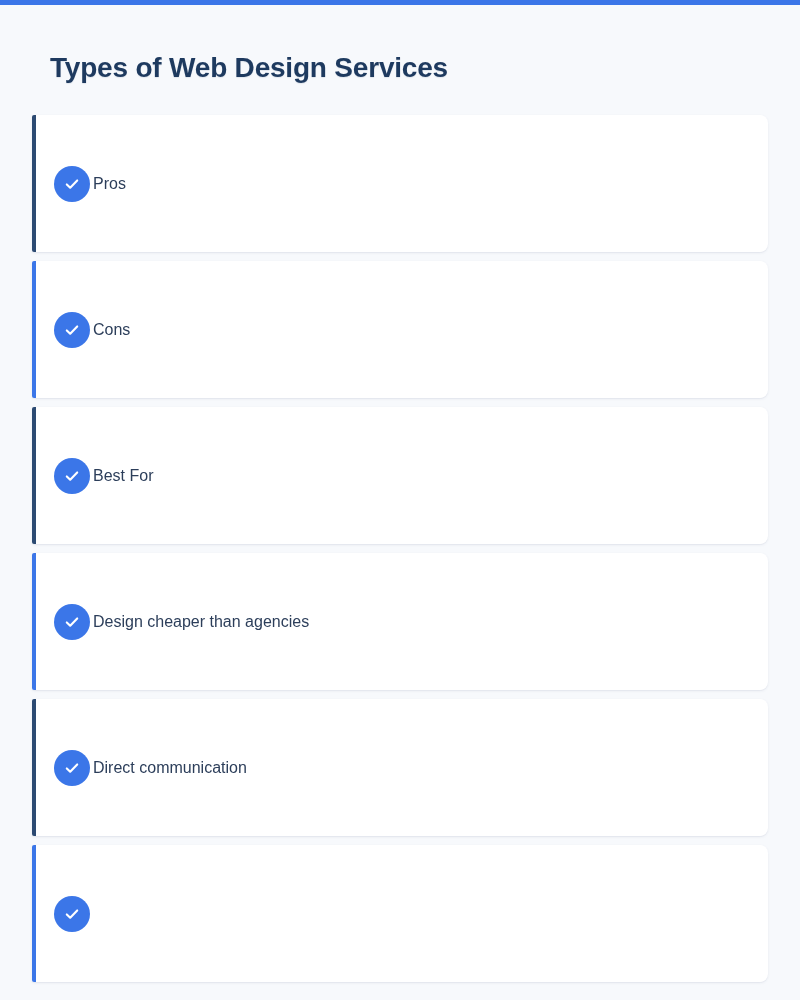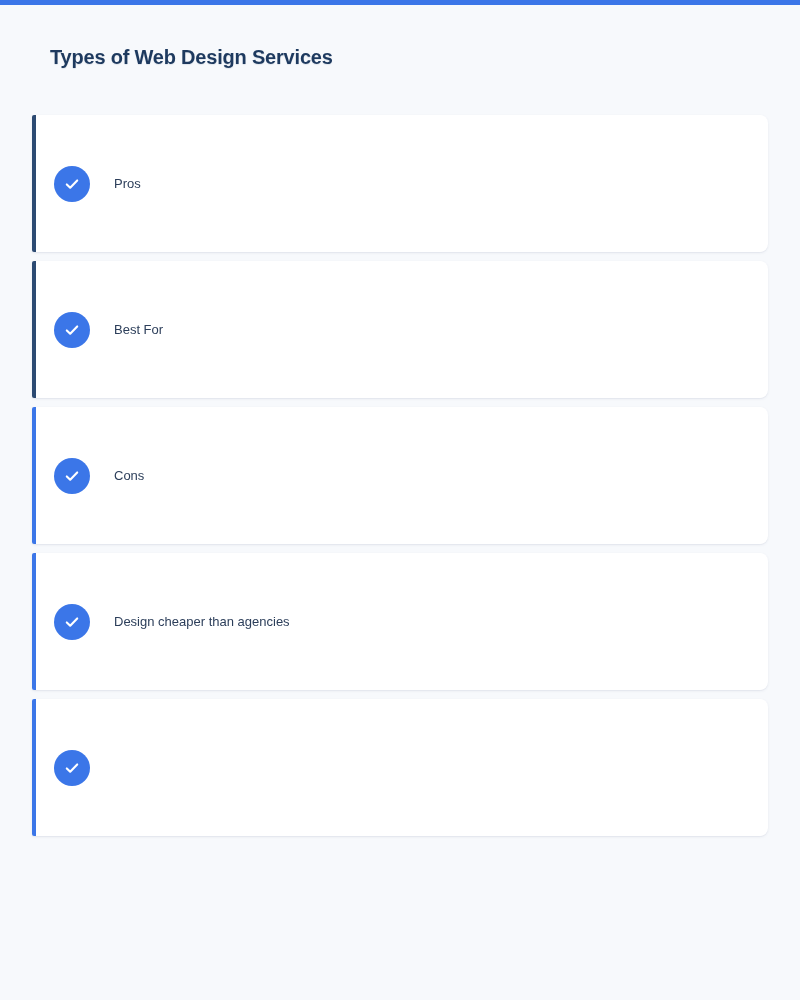--- a/index.html
+++ b/index.html
@@ -21,21 +21,21 @@
     left: 0;
     width: 800px;
     height: 5px;
     background: #3b76e8;
   }
 
   #page-title {
     position: absolute;
     top: 33px;
     left: 50px;
-    font-size: 20px;
+    font-size: 28px;
     font-weight: bold;
     color: #1e3a5f;
     letter-spacing: -0.2px;
     white-space: nowrap;
     text-shadow: 0 1px 1px rgba(30,58,95,0.10);
   }
 
   #card-list {
     position: absolute;
     top: 115px;
@@ -79,22 +79,22 @@
     align-items: center;
     justify-content: center;
   }
 
   .check-badge svg {
     display: block;
   }
 
   .card-label {
     position: absolute;
-    left: 82px;
-    font-size: 13px;
+    left: 61px;
+    font-size: 16px;
     color: #2c3e5a;
     line-height: 1.2;
     white-space: nowrap;
   }
 </style>
 </head>
 <body>
 
 <div id="top-accent-bar"></div>
 
@@ -104,45 +104,54 @@
     <div class="service-card">
       <div class="card-accent accent-navy"></div>
       <span class="check-badge">
         <svg width="20" height="20" viewBox="0 0 20 20" aria-hidden="true">
           <path d="M4.8 10.4 L8.2 13.7 L15.2 6.4" fill="none" stroke="#ffffff" stroke-width="2.1" stroke-linecap="round" stroke-linejoin="round"></path>
         </svg>
       </span>
       <span class="card-label">Pros</span>
     </div>
     <div class="service-card">
+      <div class="card-accent accent-blue"></div>
+      <span class="check-badge">
+        <svg width="20" height="20" viewBox="0 0 20 20" aria-hidden="true">
+          <path d="M4.8 10.4 L8.2 13.7 L15.2 6.4" fill="none" stroke="#ffffff" stroke-width="2.1" stroke-linecap="round" stroke-linejoin="round"></path>
+        </svg>
+      </span>
+      <span class="card-label">Cons</span>
+    </div>
+    <div class="service-card">
       <div class="card-accent accent-navy"></div>
       <span class="check-badge">
         <svg width="20" height="20" viewBox="0 0 20 20" aria-hidden="true">
           <path d="M4.8 10.4 L8.2 13.7 L15.2 6.4" fill="none" stroke="#ffffff" stroke-width="2.1" stroke-linecap="round" stroke-linejoin="round"></path>
         </svg>
       </span>
       <span class="card-label">Best For</span>
     </div>
     <div class="service-card">
       <div class="card-accent accent-blue"></div>
       <span class="check-badge">
         <svg width="20" height="20" viewBox="0 0 20 20" aria-hidden="true">
           <path d="M4.8 10.4 L8.2 13.7 L15.2 6.4" fill="none" stroke="#ffffff" stroke-width="2.1" stroke-linecap="round" stroke-linejoin="round"></path>
         </svg>
       </span>
-      <span class="card-label">Cons</span>
+      <span class="card-label">Design cheaper than agencies</span>
     </div>
     <div class="service-card">
-      <div class="card-accent accent-blue"></div>
+      <div class="card-accent accent-navy"></div>
       <span class="check-badge">
         <svg width="20" height="20" viewBox="0 0 20 20" aria-hidden="true">
           <path d="M4.8 10.4 L8.2 13.7 L15.2 6.4" fill="none" stroke="#ffffff" stroke-width="2.1" stroke-linecap="round" stroke-linejoin="round"></path>
         </svg>
       </span>
-      <span class="card-label">Design cheaper than agencies</span>
+      <span class="card-label">Direct communication</span>
     </div>
     <div class="service-card">
       <div class="card-accent accent-blue"></div>
       <span class="check-badge">
         <svg width="20" height="20" viewBox="0 0 20 20" aria-hidden="true">
           <path d="M4.8 10.4 L8.2 13.7 L15.2 6.4" fill="none" stroke="#ffffff" stroke-width="2.1" stroke-linecap="round" stroke-linejoin="round"></path>
         </svg>
       </span>
     </div>
   </div>

